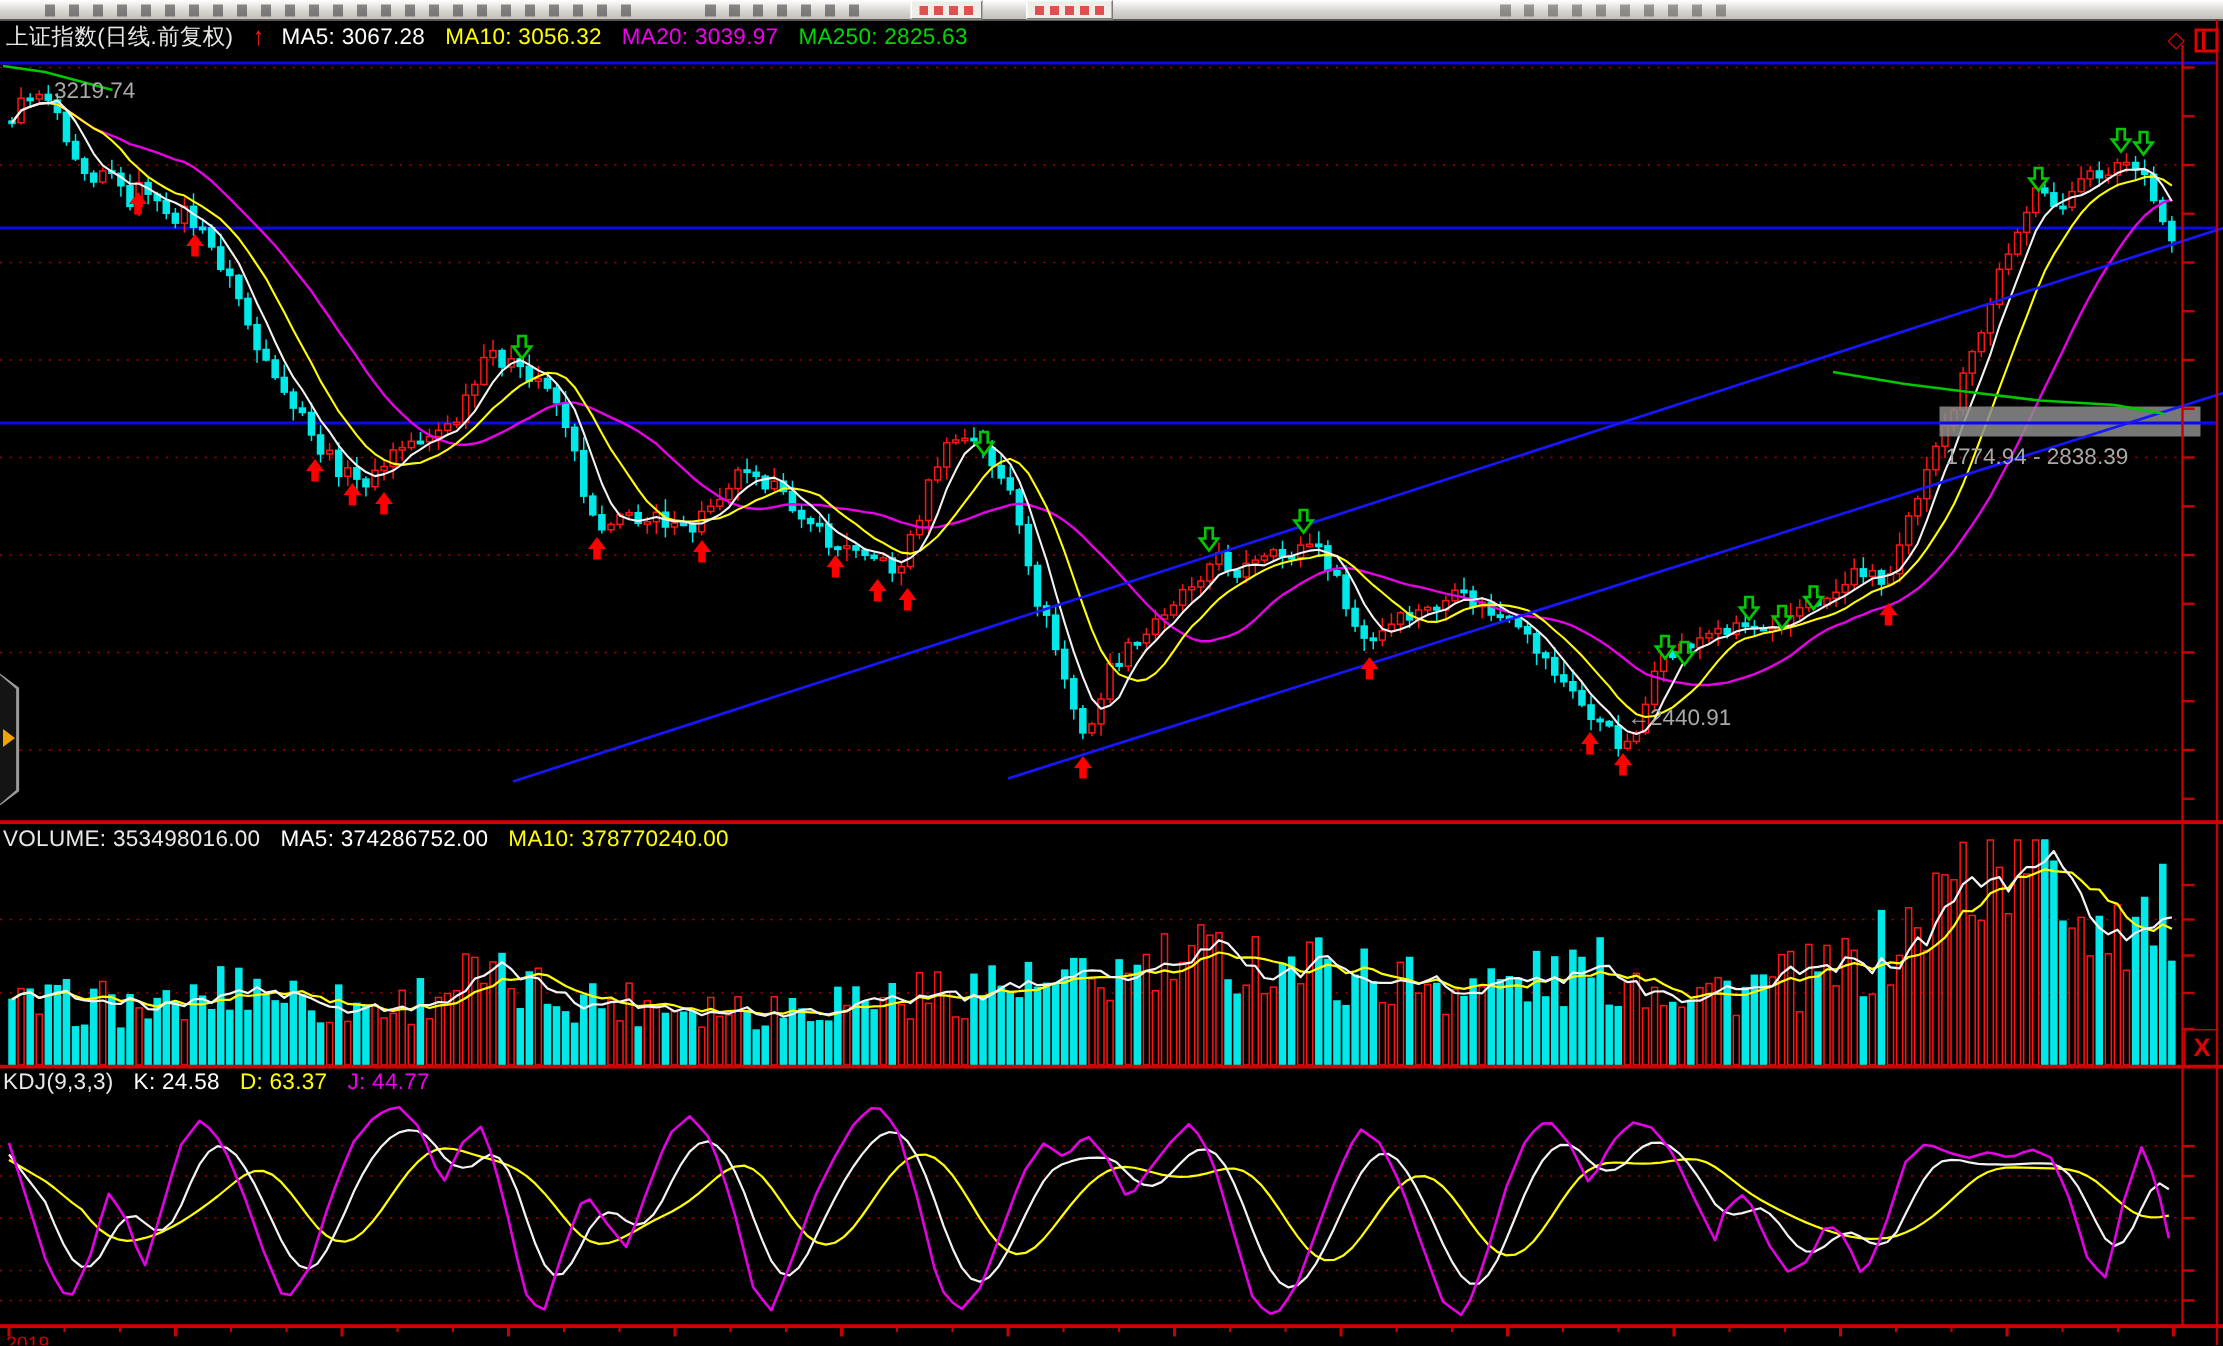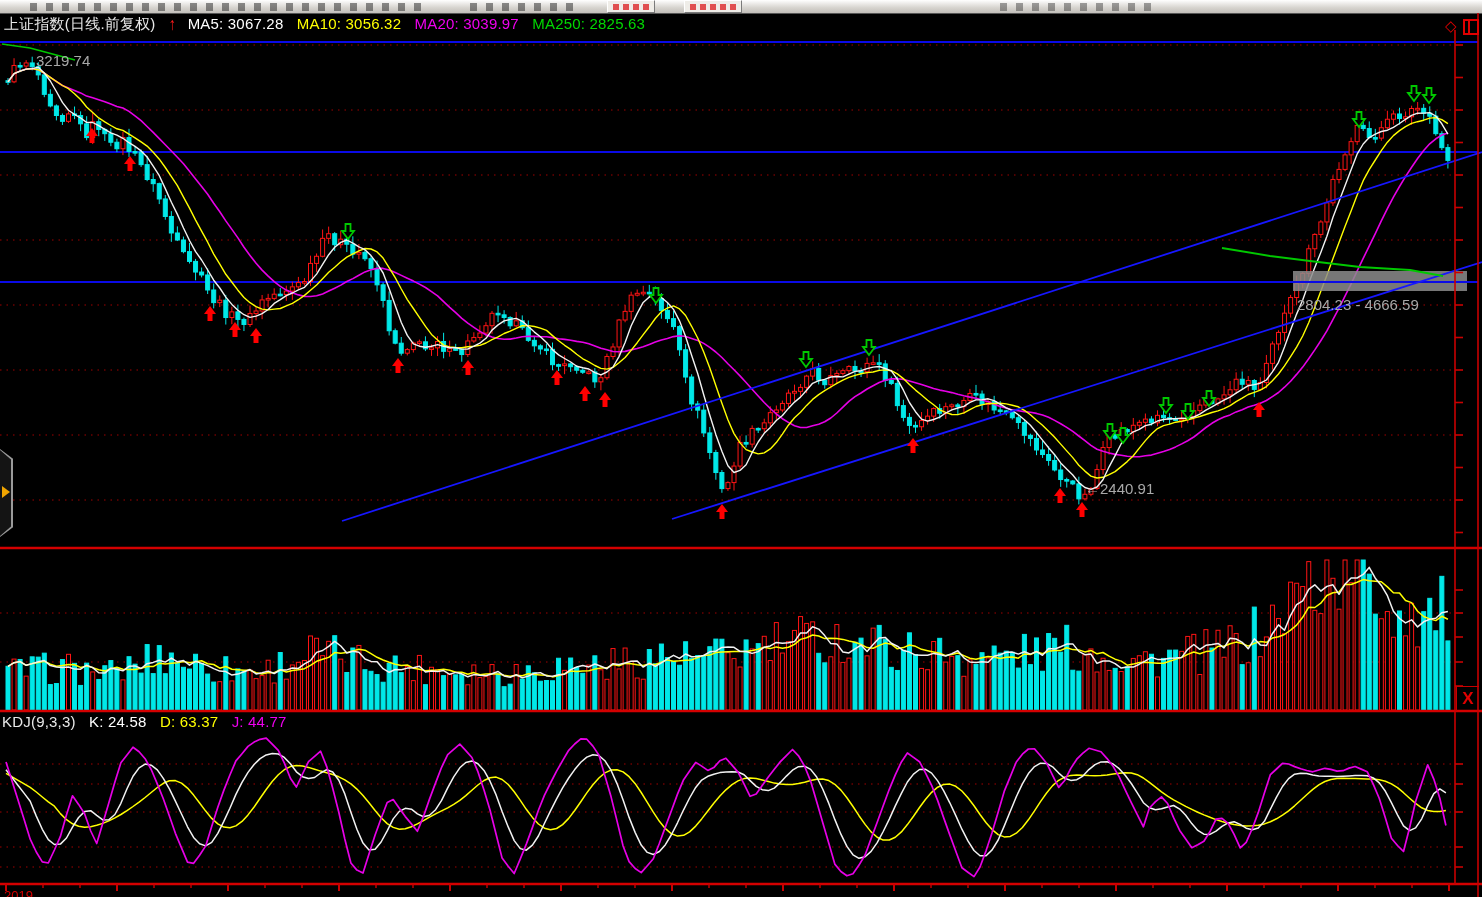--- a/index.html
+++ b/index.html
@@ -59,31 +59,36 @@
   <div class="hdr" style="left:4px;top:15px;">
     <span class="w sp">上证指数(日线.前复权)</span><span id="uparrow">↑</span>
     <span class="wh sp">MA5: 3067.28</span>
     <span class="yl sp">MA10: 3056.32</span>
     <span class="mg sp">MA20: 3039.97</span>
     <span class="gr sp">MA250: 2825.63</span>
   </div>
   <span id="diamond-ic">◇</span>
   <span id="win-ic"></span>
 
+  <div class="hdr" style="left:2px;top:551px;">
+    <span class="w sp">VOLUME: 353498016.00</span>
+    <span class="wh sp">MA5: 374286752.00</span>
+    <span class="yl sp">MA10: 378770240.00</span>
+  </div>
 
   <div class="hdr" style="left:2px;top:713px;">
     <span class="w sp">KDJ(9,3,3)</span>
     <span class="wh sp">K: 24.58</span>
     <span class="yl sp">D: 63.37</span>
     <span class="mg sp">J: 44.77</span>
   </div>
 
   <div class="lbl" id="peak-label" style="left: 36px; top: 52px;">3219.74</div>
-  <div class="lbl" id="low-label" style="left: 1085px; top: 480px; text-align: center;">←2440.91</div>
-  <div class="lbl" id="gap-label" style="left: 1297px; top: 296px;">2804.23 - 4666.59</div>
+  <div class="lbl" id="low-label" style="left: 1085px; top: 470px; text-align: center;">←2440.91</div>
+  <div class="lbl" id="gap-label" style="left: 1297px; top: 296px;">1774.94 - 2838.39</div>
   <div id="bottom-date">2019</div>
 
   <div id="expander">
     <div class="inner"></div>
       <div class="tri"></div>
   </div>
 
   <div id="kdj-close">X</div>
 
   <svg id="cv" width="1482" height="897">

